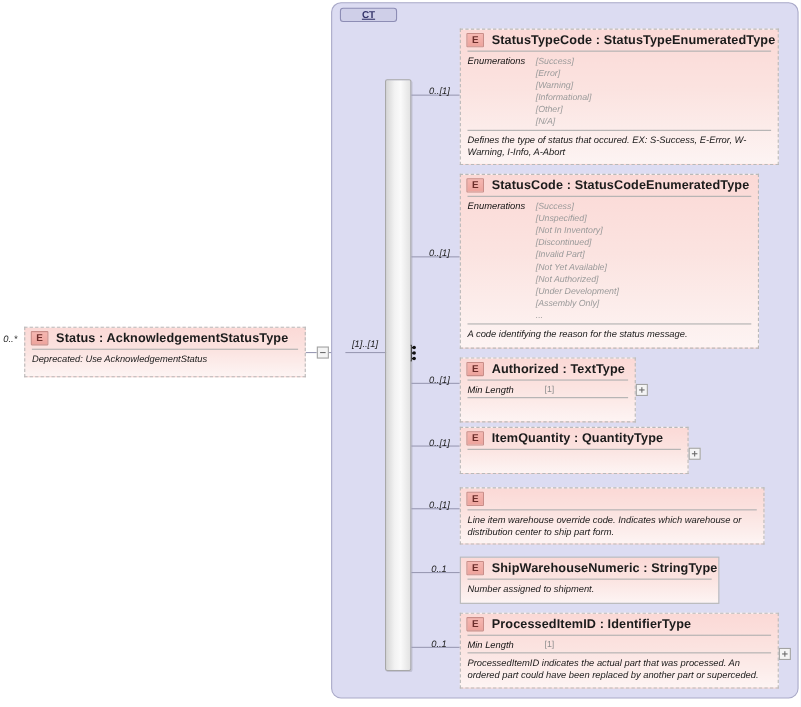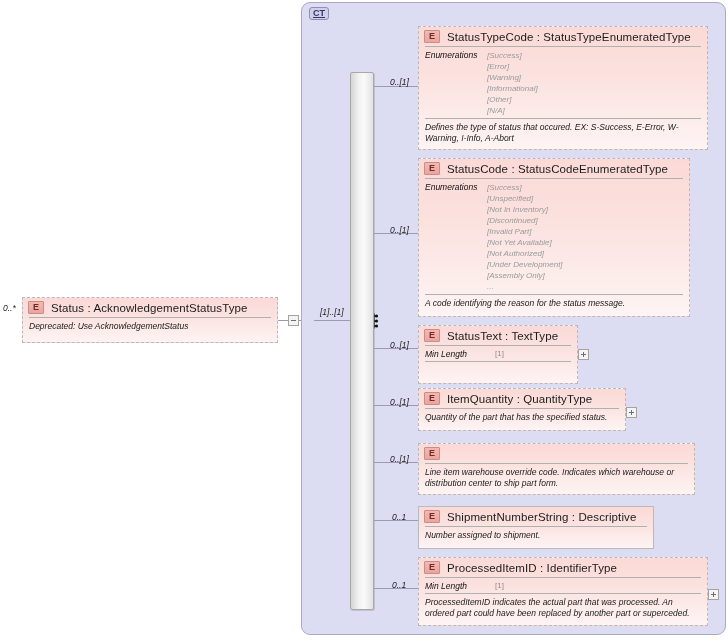--- a/index.html
+++ b/index.html
@@ -33,21 +33,21 @@
     font-size:9px;
     font-weight:bold;
     line-height:11px;
     padding:0 4px;
     margin-right:7px;
     border-radius:1px;
     font-family:"Liberation Sans", sans-serif;
   }
   .node-title{
     font-size:11.5px;
-    font-weight:normal;
+    font-weight:bold;
     color:#1b1b1b;
     letter-spacing:.1px;
   }
   .sep{height:1px;background:#b0b0b0;margin:0 6px;}
   .facets{
     display:flex;
     padding:3px 20px 2px 6px;
     font-size:8px;
   }
   .facet-label{
@@ -81,21 +81,21 @@
     padding:4px 0 0 7px;
   }
   .ct-badge{
     border:1px solid #8d8db5;
     border-radius:3px;
     background:#cfcfe8;
     color:#35356b;
     font-size:9px;
     font-weight:bold;
     line-height:11px;
-    padding:0 3px;
+    padding:0 19px;
     margin-right:4px;
     text-decoration:underline;
   }
   .ct-title{font-size:11.5px;font-weight:bold;color:#10102a;}
 
   
   .seqbar{
     position:absolute;
     background:linear-gradient(90deg,#d5d5d5 0%,#f2f2f2 35%,#fafafa 60%,#e2e2e2 100%);
     border:1px solid #a8a8a8;
@@ -227,56 +227,55 @@
       </span>
     </div>
     <div class="sep"></div>
     <div class="doc">A code identifying the reason for the status message.</div>
   </div>
 
   <div class="card" style="left:390px;top:340px;">0..[1]</div>
   <div class="node" style="left:418px;top:325px;width:160px;height:59px;">
     <div class="node-head">
       <span class="badge">E</span>
-      <span class="node-title">StatusText : TextType</span>
+      <span class="node-title">Authorized : TextType</span>
     </div>
     <div class="sep"></div>
     <div class="facets">
       <span class="facet-label">Min Length</span>
       <span class="facet-inline">[1]</span>
     </div>
     <div class="sep"></div>
   </div>
   <div class="toggle plus" style="left:578px;top:349px;"></div>
 
   <div class="card" style="left:390px;top:397px;">0..[1]</div>
   <div class="node" style="left:418px;top:388px;width:208px;height:43px;">
     <div class="node-head">
       <span class="badge">E</span>
       <span class="node-title">ItemQuantity : QuantityType</span>
     </div>
     <div class="sep"></div>
-    <div class="doc">Quantity of the part that has the specified status.</div>
   </div>
   <div class="toggle plus" style="left:626px;top:407px;"></div>
 
   <div class="card" style="left:390px;top:454px;">0..[1]</div>
   <div class="node" style="left:418px;top:443px;width:277px;height:52px;">
     <div class="node-head">
       <span class="badge">E</span>
     </div>
     <div class="sep"></div>
     <div class="doc">Line item warehouse override code. Indicates which warehouse or distribution center to ship part form.</div>
   </div>
 
   <div class="card" style="left:392px;top:512px;">0..1</div>
   <div class="node solid" style="left:418px;top:506px;width:236px;height:43px;">
     <div class="node-head">
       <span class="badge">E</span>
-      <span class="node-title">ShipmentNumberString : Descriptive</span>
+      <span class="node-title">ShipWarehouseNumeric : StringType</span>
     </div>
     <div class="sep"></div>
     <div class="doc">Number assigned to shipment.</div>
   </div>
 
   <div class="card" style="left:392px;top:580px;">0..1</div>
   <div class="node" style="left:418px;top:557px;width:290px;height:69px;">
     <div class="node-head">
       <span class="badge">E</span>
       <span class="node-title">ProcessedItemID : IdentifierType</span>

